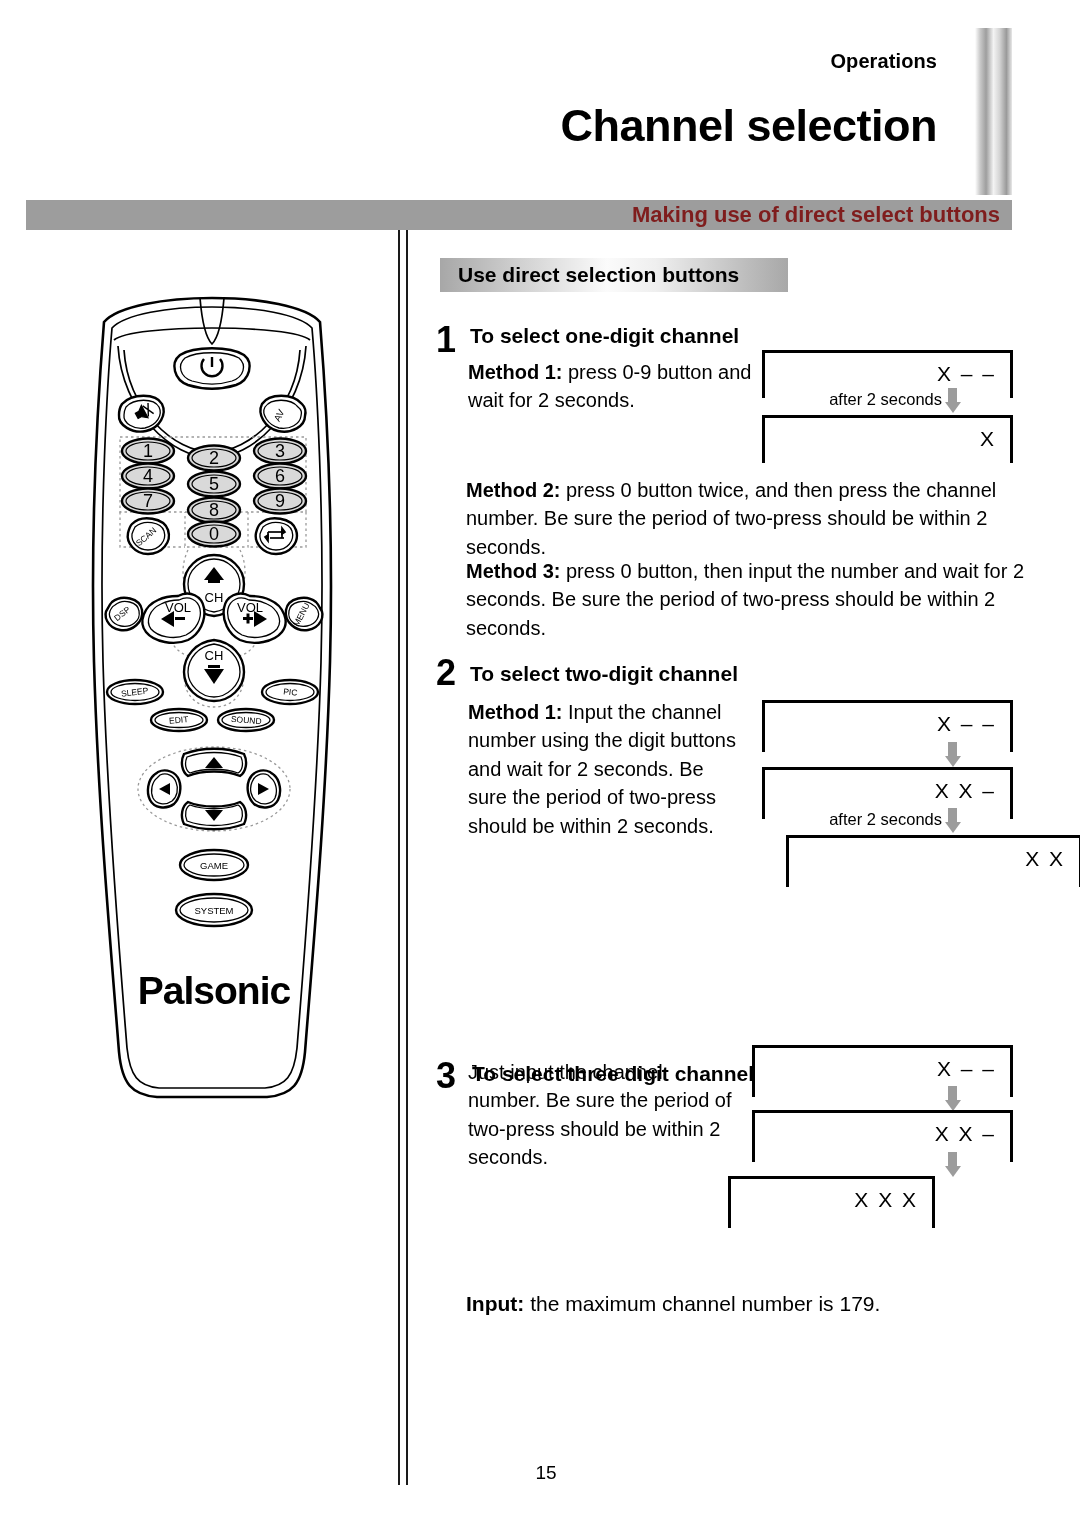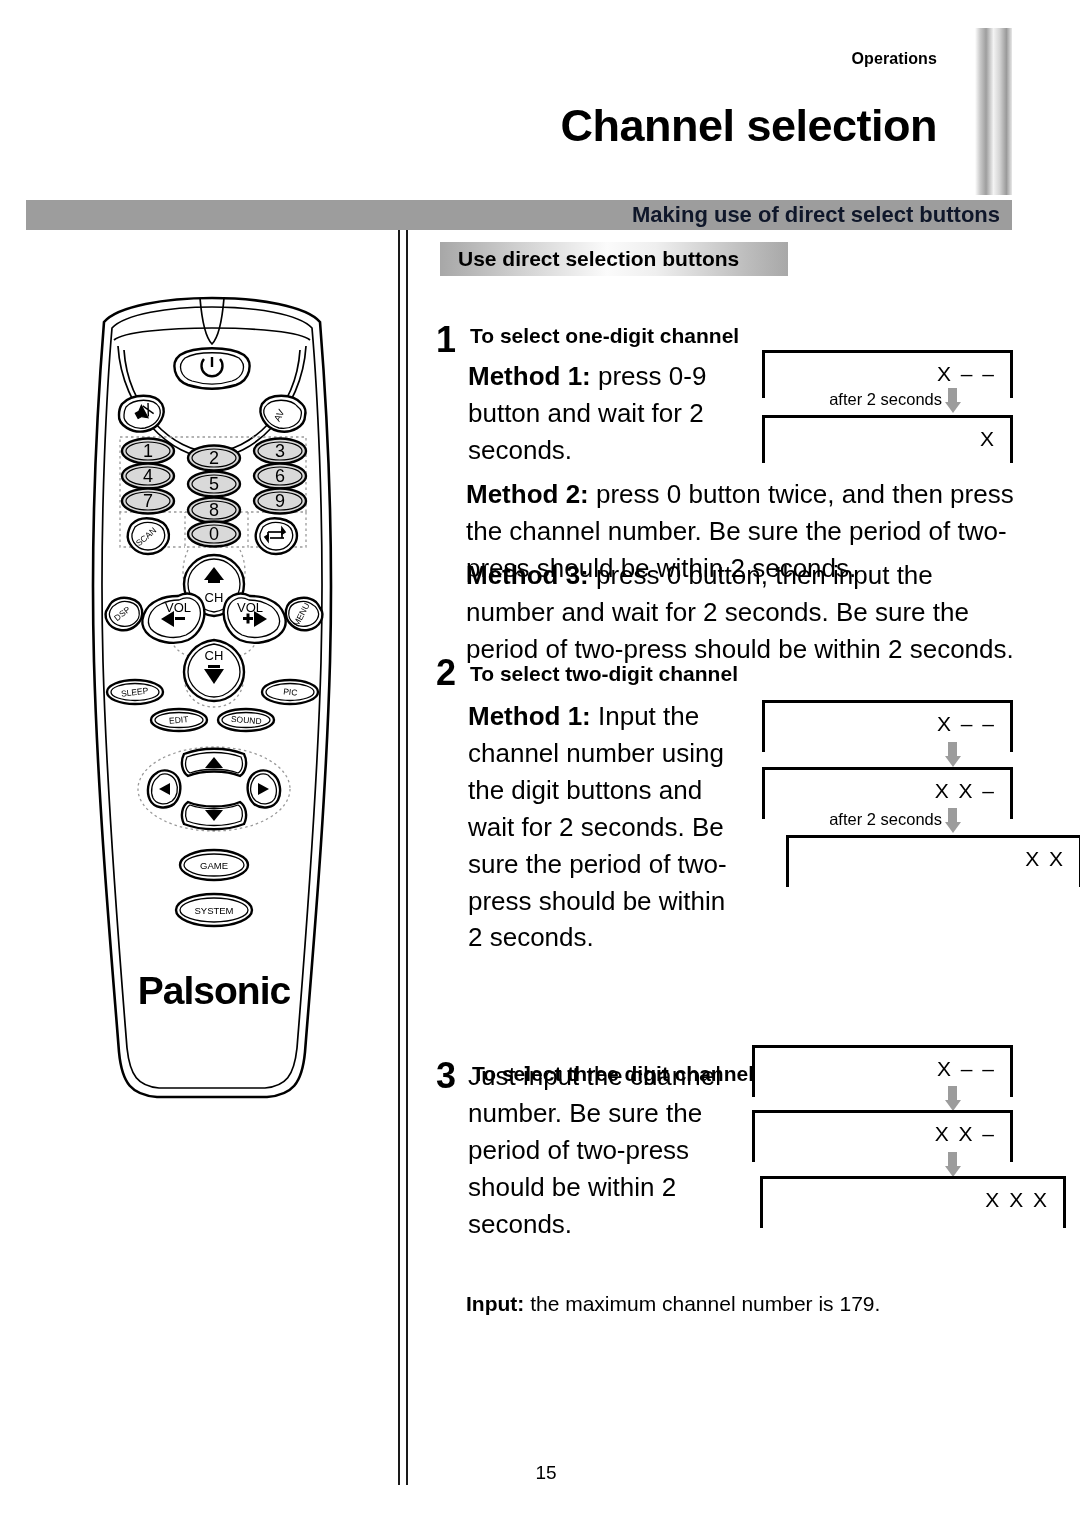--- a/index.html
+++ b/index.html
@@ -15,21 +15,21 @@
     color: #000;
     overflow: hidden;
   }
 
   
   #page { position: absolute; inset: 0; }
 
   .eyebrow {
     position: absolute;
     right: 143px; top: 50px;
-    font-size: 16px; font-weight: bold;
+    font-size: 20px; font-weight: bold;
     letter-spacing: .1px;
   }
   .page-title {
     position: absolute;
     right: 143px; top: 103px;
     font-size: 45px; font-weight: bold;
     letter-spacing: -.5px;
     line-height: 1;
     white-space: nowrap;
   }
@@ -44,21 +44,21 @@
   .section-band {
     position: absolute;
     left: 26px; top: 200px;
     width: 986px; height: 30px;
     background: #9d9d9d;
   }
   .section-band span {
     position: absolute;
     right: 12px; top: 50%;
     transform: translateY(-50%);
-    color: #0f172a;
+    color: #7f1d1d;
     font-size: 22px;
     font-weight: bold;
     white-space: nowrap;
   }
 
   
   .vdiv {
     position: absolute;
     top: 230px; width: 2px; height: 1255px;
     background: #1a1a1a;
@@ -69,21 +69,21 @@
   
   #remote-figure {
     position: absolute;
     left: 62px; top: 262px;
     width: 300px; height: 845px;
   }
   #remote-figure svg { display: block; width: 100%; height: 100%; }
 
   .subhead-box {
     position: absolute;
-    left: 440px; top: 242px;
+    left: 440px; top: 258px;
     width: 348px; height: 34px;
     background: linear-gradient(to right, #a7a7a7 0%, #cfcfcf 22%,
                  #fbfbfb 48%, #efefef 62%, #bdbdbd 88%, #a8a8a8 100%);
   }
   .subhead-box span {
     position: absolute;
     left: 18px; top: 50%;
     transform: translateY(-50%);
     font-size: 21px; font-weight: bold;
     white-space: nowrap;
@@ -95,21 +95,21 @@
     line-height: 1;
     font-family: "Liberation Sans", sans-serif;
   }
   .step-title {
     position: absolute;
     font-size: 21px; font-weight: bold;
     white-space: nowrap;
   }
   .para {
     position: absolute;
-    font-size: 26px;
+    font-size: 20px;
     line-height: 1.42;
   }
   .para b { font-weight: bold; }
   .para.narrow { width: 288px; }
   .para.wide   { width: 560px; }
 
   .note {
     position: absolute;
     left: 466px; top: 1292px;
     font-size: 21px;
@@ -521,21 +521,21 @@
   <div class="tvbox" style="left:752px; top:1045px; width:261px; height:52px;">
     <span class="val">X – –</span>
   </div>
   <div class="arrow" style="left:948px; top:1086px; height:16px;"></div>
   <div class="arrowhead" style="left:944.5px; top:1100px;"></div>
   <div class="tvbox" style="left:752px; top:1110px; width:261px; height:52px;">
     <span class="val">X X –</span>
   </div>
   <div class="arrow" style="left:948px; top:1152px; height:16px;"></div>
   <div class="arrowhead" style="left:944.5px; top:1166px;"></div>
-  <div class="tvbox" style="left:760px; top:1176px; width:306px; height:52px;">
+  <div class="tvbox" style="left:728px; top:1176px; width:207px; height:52px;">
     <span class="val">X X X</span>
   </div>
 
   <div class="note">
     <b>Input:</b><span> the maximum channel number is 179.</span>
   </div>
 
   <div class="page-number">
     <span>15</span>
   </div>

